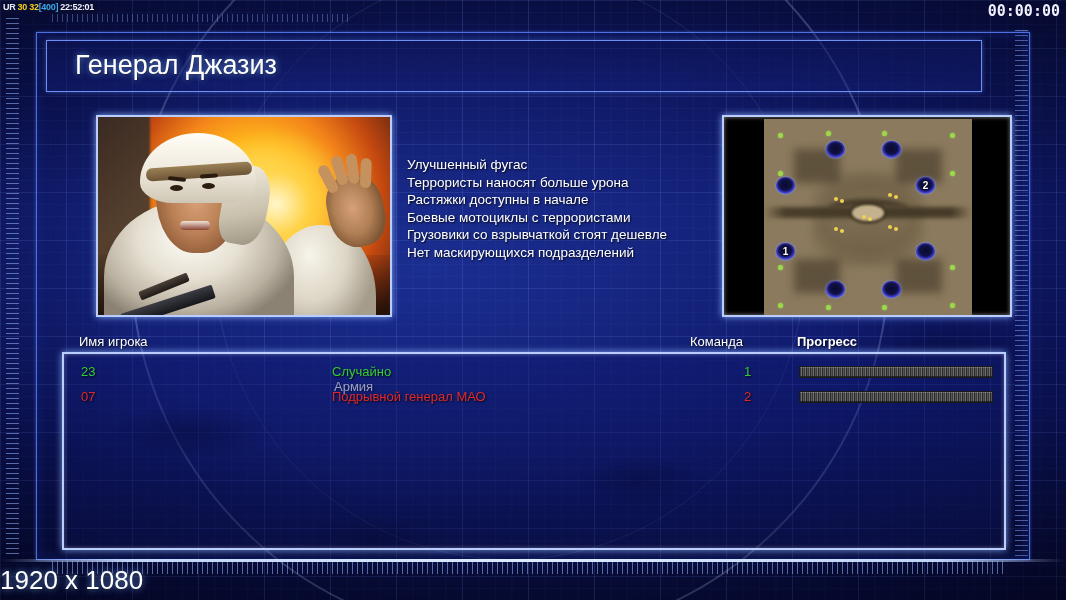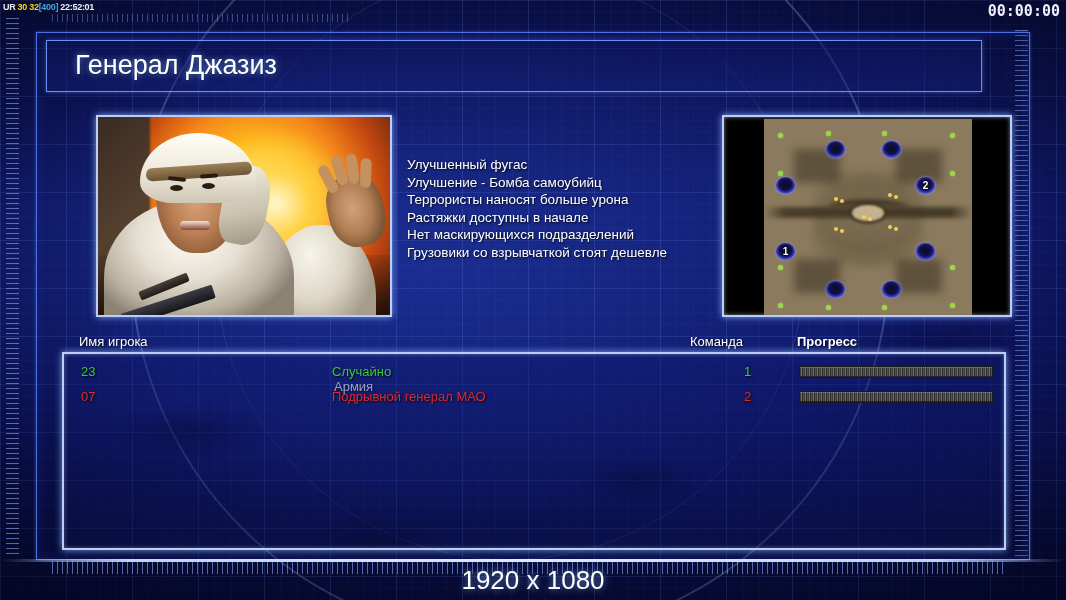--- a/index.html
+++ b/index.html
@@ -364,21 +364,20 @@
 
   
   #res-bar {
     position:absolute;
     left:0; bottom:28px; width:1066px; height:3px;
     background:linear-gradient(90deg, rgba(180,205,255,0.0) 0%, rgba(200,220,255,0.95) 12%, rgba(220,235,255,1) 50%, rgba(200,220,255,0.95) 88%, rgba(180,205,255,0.0) 100%);
   }
   #res-text {
     position:absolute;
     left:0; right:0; bottom:-6px;
-    text-align:center;
     font-size:26px; color:#ffffff;
     text-shadow:0 0 7px rgba(120,170,255,0.9), 1px 1px 3px rgba(0,0,0,0.8);
   }
   #res-wrap { position:absolute; left:0; bottom:10px; width:1066px; height:40px; }
 </style>
 </head>
 <body>
 
 <div id="bg">
   <div id="bg-grid"></div>
@@ -428,25 +427,25 @@
       <div class="p-eye l"></div>
       <div class="p-eye r"></div>
       <div class="p-mouth"></div>
       <div class="p-rifle"></div>
       <div class="p-rifle2"></div>
     </div>
   </div>
 
   <div id="desc">
     <div>Улучшенный фугас</div>
-    <div>Улучшение - Бомба самоубийц</div>
     <div>Террористы наносят больше урона</div>
     <div>Растяжки доступны в начале</div>
+    <div>Боевые мотоциклы с террористами</div>
+    <div>Грузовики со взрывчаткой стоят дешевле</div>
     <div>Нет маскирующихся подразделений</div>
-    <div>Грузовики со взрывчаткой стоят дешевле</div>
   </div>
 
   <div class="inner-bevel" id="map-frame">
     <div id="map-img">
       <div class="m-center"></div>
       <div class="m-river"></div>
       <div class="m-river-bump"></div>
       <div class="m-eye"></div>
       <div class="m-dark" style="left:30px;top:30px;width:46px;height:34px;"></div>
       <div class="m-dark" style="left:132px;top:30px;width:46px;height:34px;"></div>

